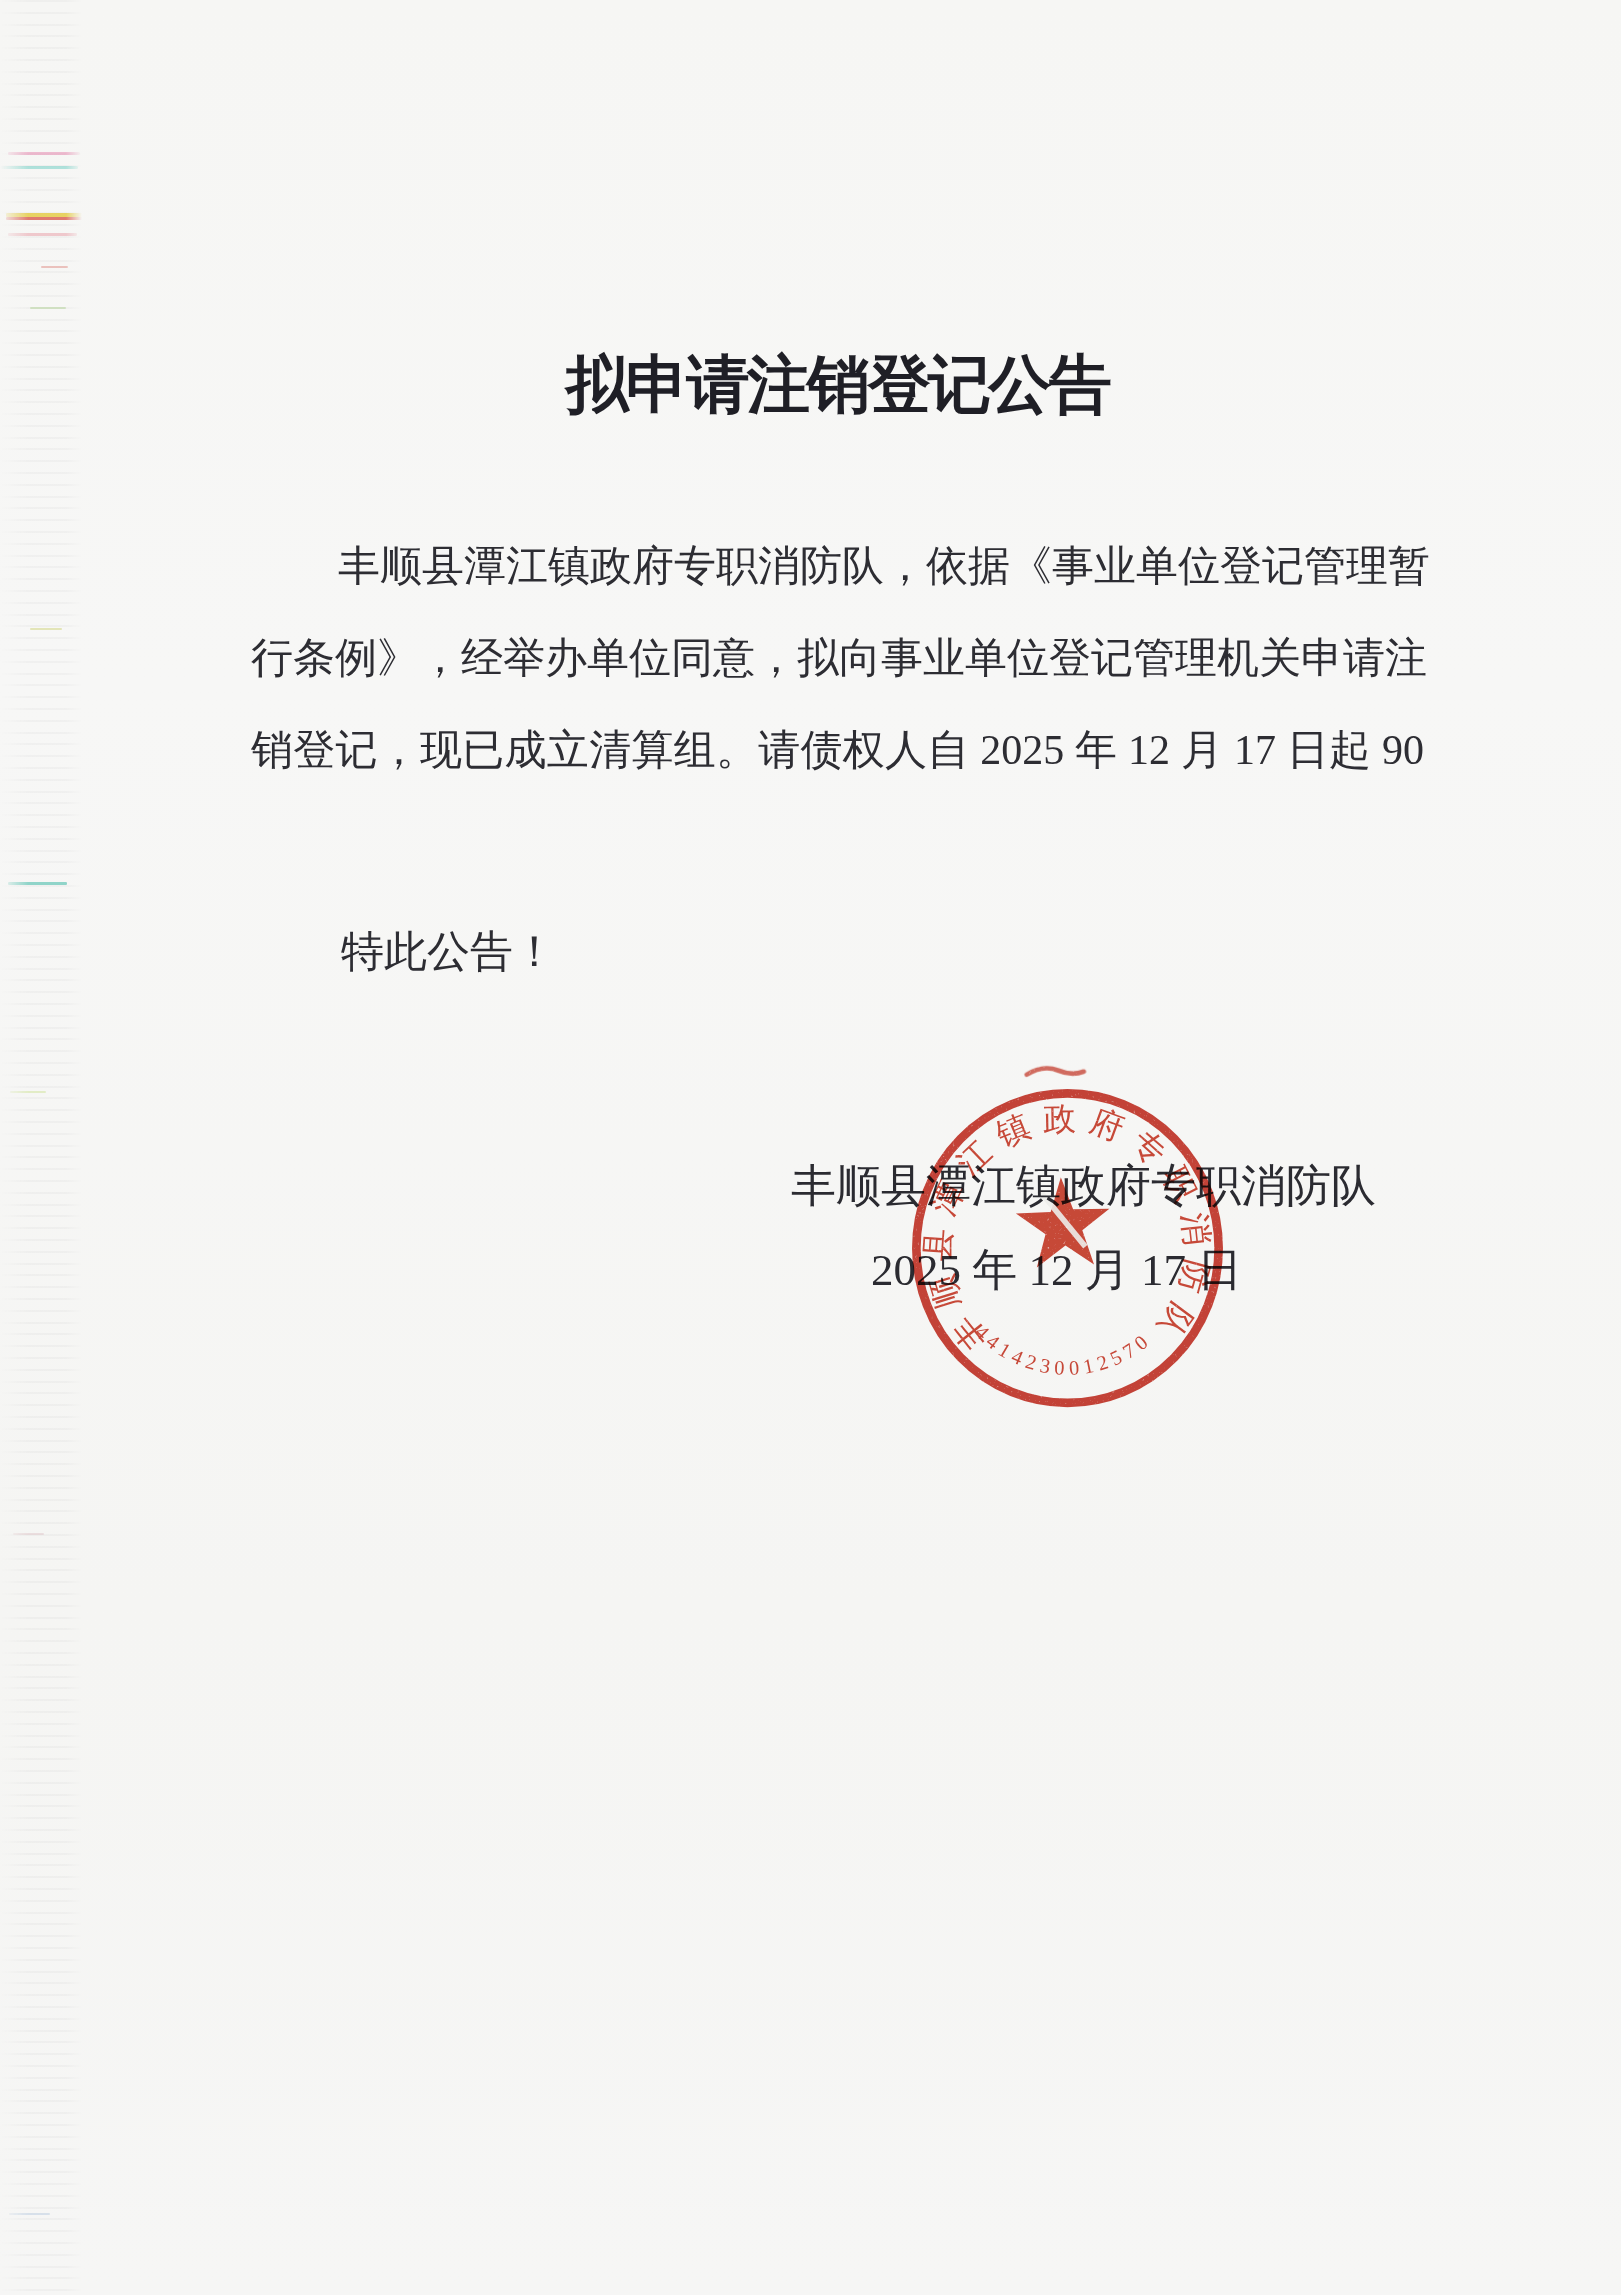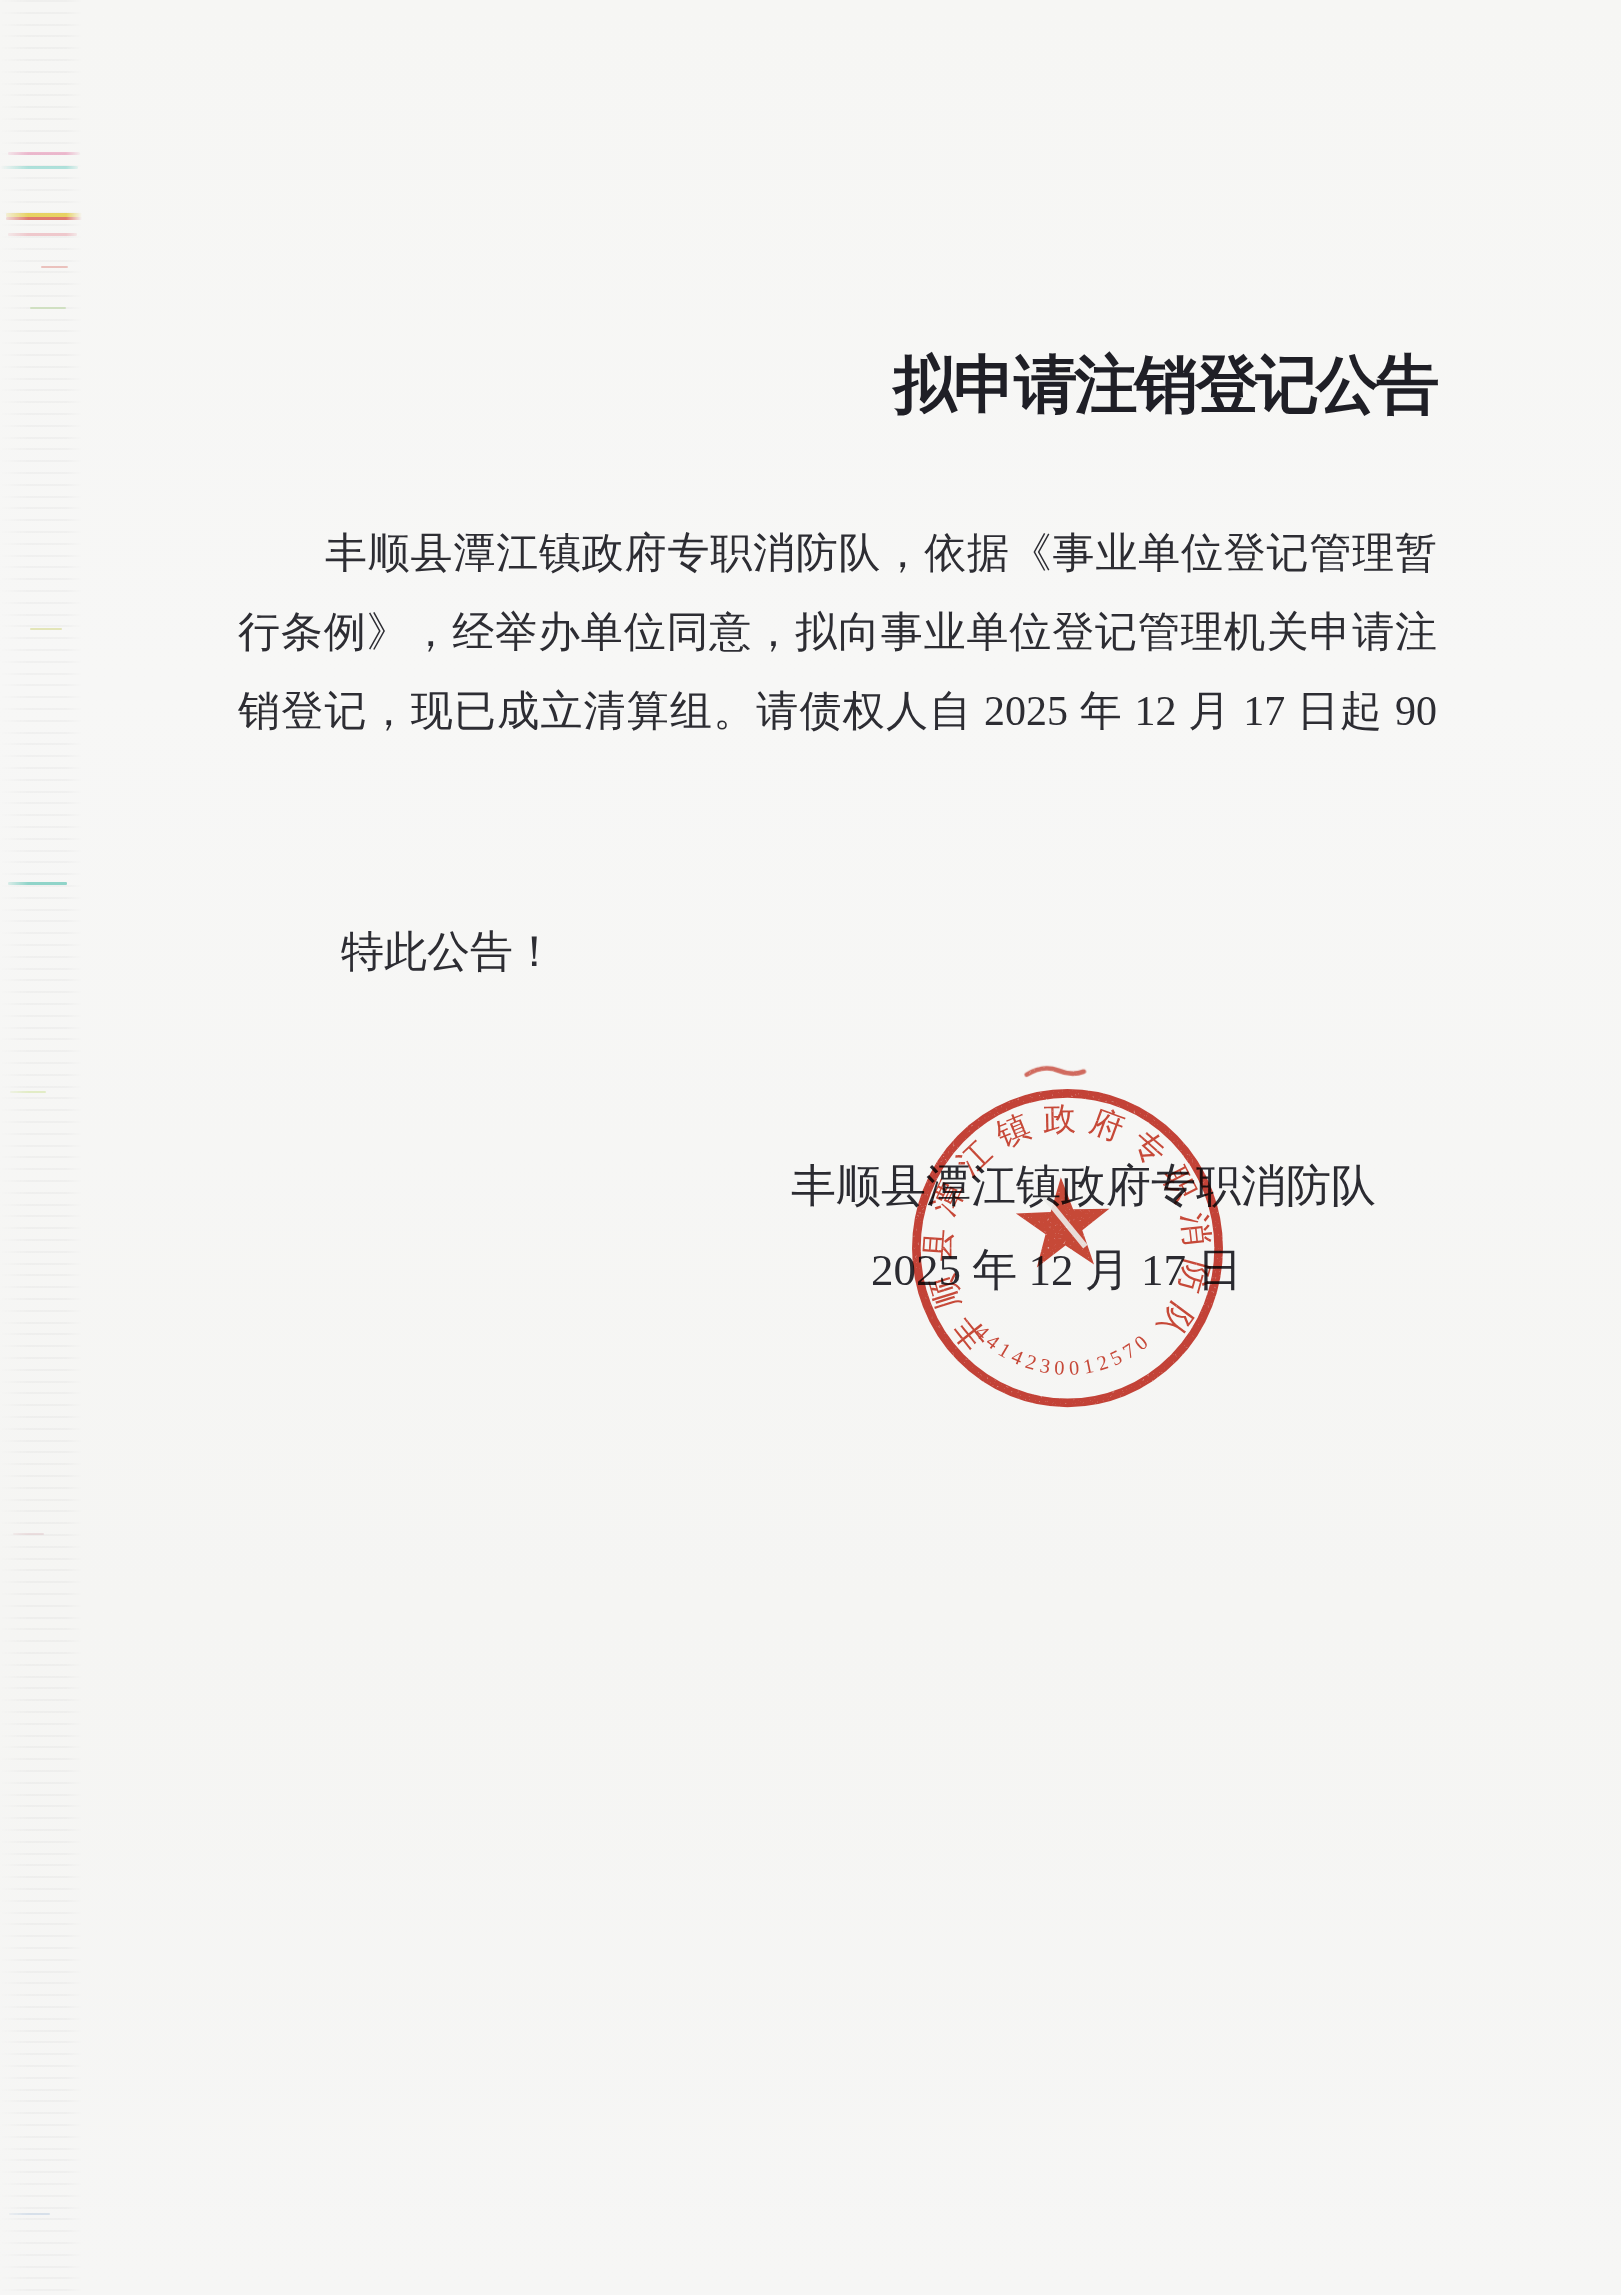--- a/index.html
+++ b/index.html
@@ -14,30 +14,30 @@
   .artifact-strip{
     position:absolute;left:0;top:0;width:82px;height:100%;
     background:repeating-linear-gradient(to bottom,
       rgba(60,60,70,0.035) 0 2px, rgba(0,0,0,0) 2px 11.8px);
     -webkit-mask-image:linear-gradient(to right,transparent 0,black 28px,black 66px,transparent 82px);
             mask-image:linear-gradient(to right,transparent 0,black 28px,black 66px,transparent 82px);
   }
   .artifact{position:absolute;border-radius:1px;}
   .title{
     position:absolute;top:346px;left:238px;width:1199px;margin:0;
-    text-align:right;
+    text-align:center;
     font-family:"DejaVu Sans",sans-serif;
     font-weight:700;font-size:63px;line-height:77px;
     letter-spacing:-2.6px;color:#1f1f26;
   }
   .body-block{
     position:absolute;top:514px;left:238px;width:1199px;
     font-size:42px;line-height:79px;color:#2d2d33;
   }
-  .body-block p{margin:0;white-space:nowrap;}
+  .body-block p{margin:13px;white-space:nowrap;}
   .jline{text-align:justify;text-align-last:justify;text-justify:inter-character;}
   .indent{text-indent:87px;}
   .closing{
     position:absolute;top:904px;left:333px;margin:8px;
     font-size:43px;line-height:79px;color:#2d2d33;white-space:nowrap;
   }
   .sign-org{
     position:absolute;top:1153px;left:737px;width:639px;margin:0;
     text-align:right;font-size:45px;line-height:66px;color:#2b2b31;white-space:nowrap;
   }

